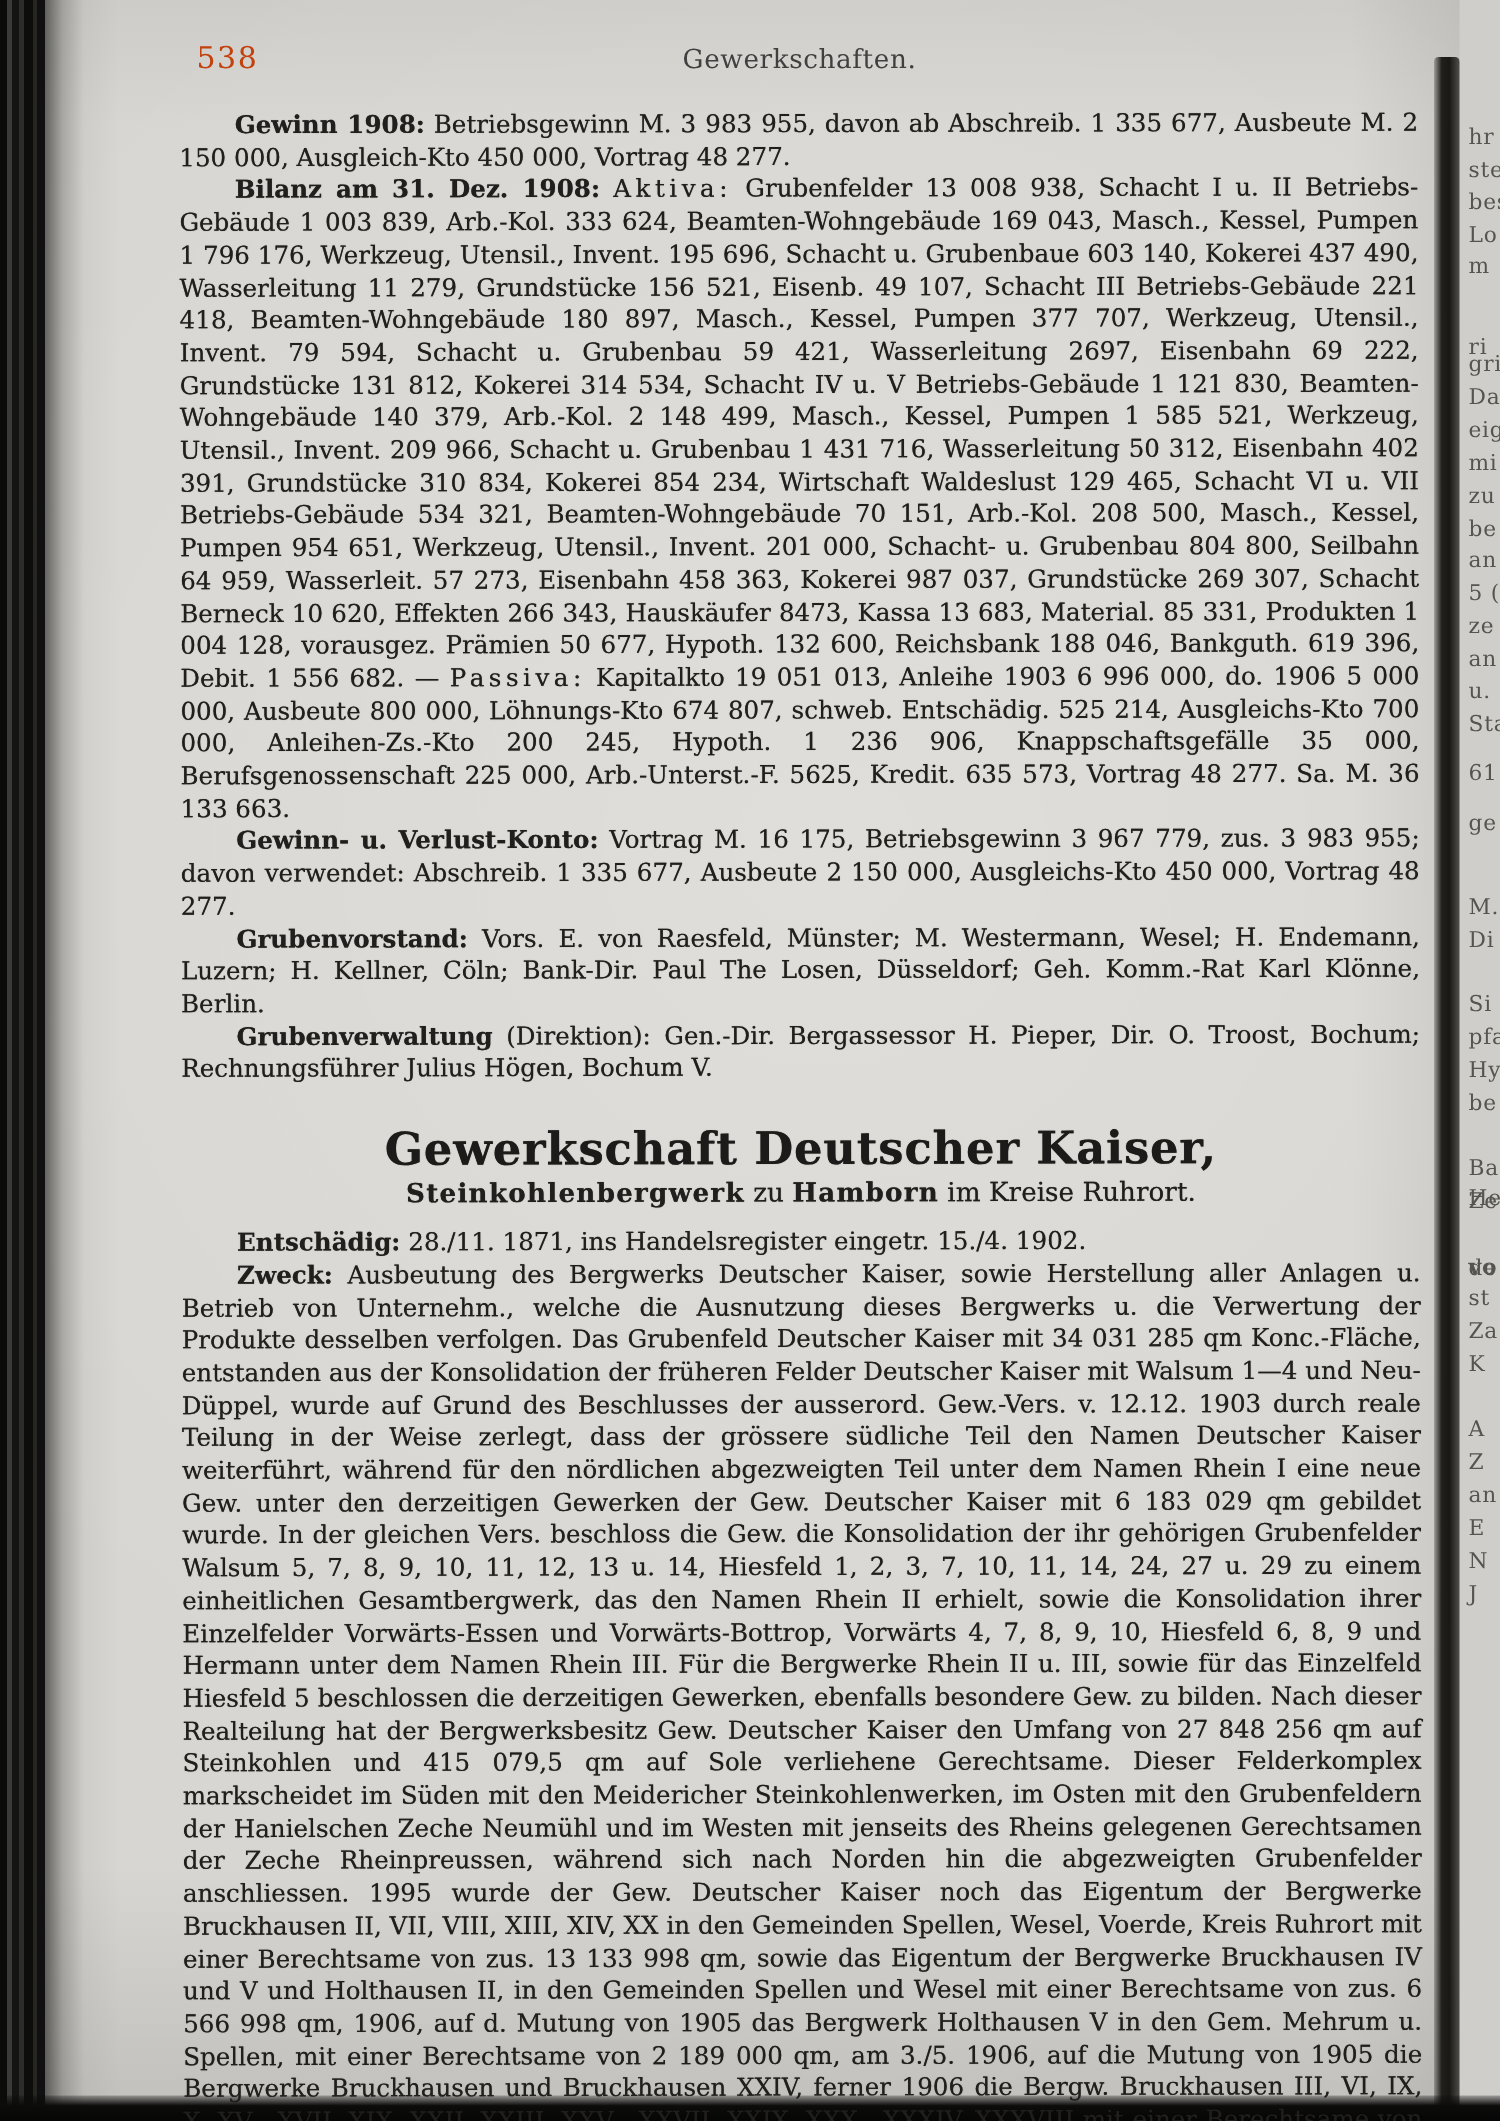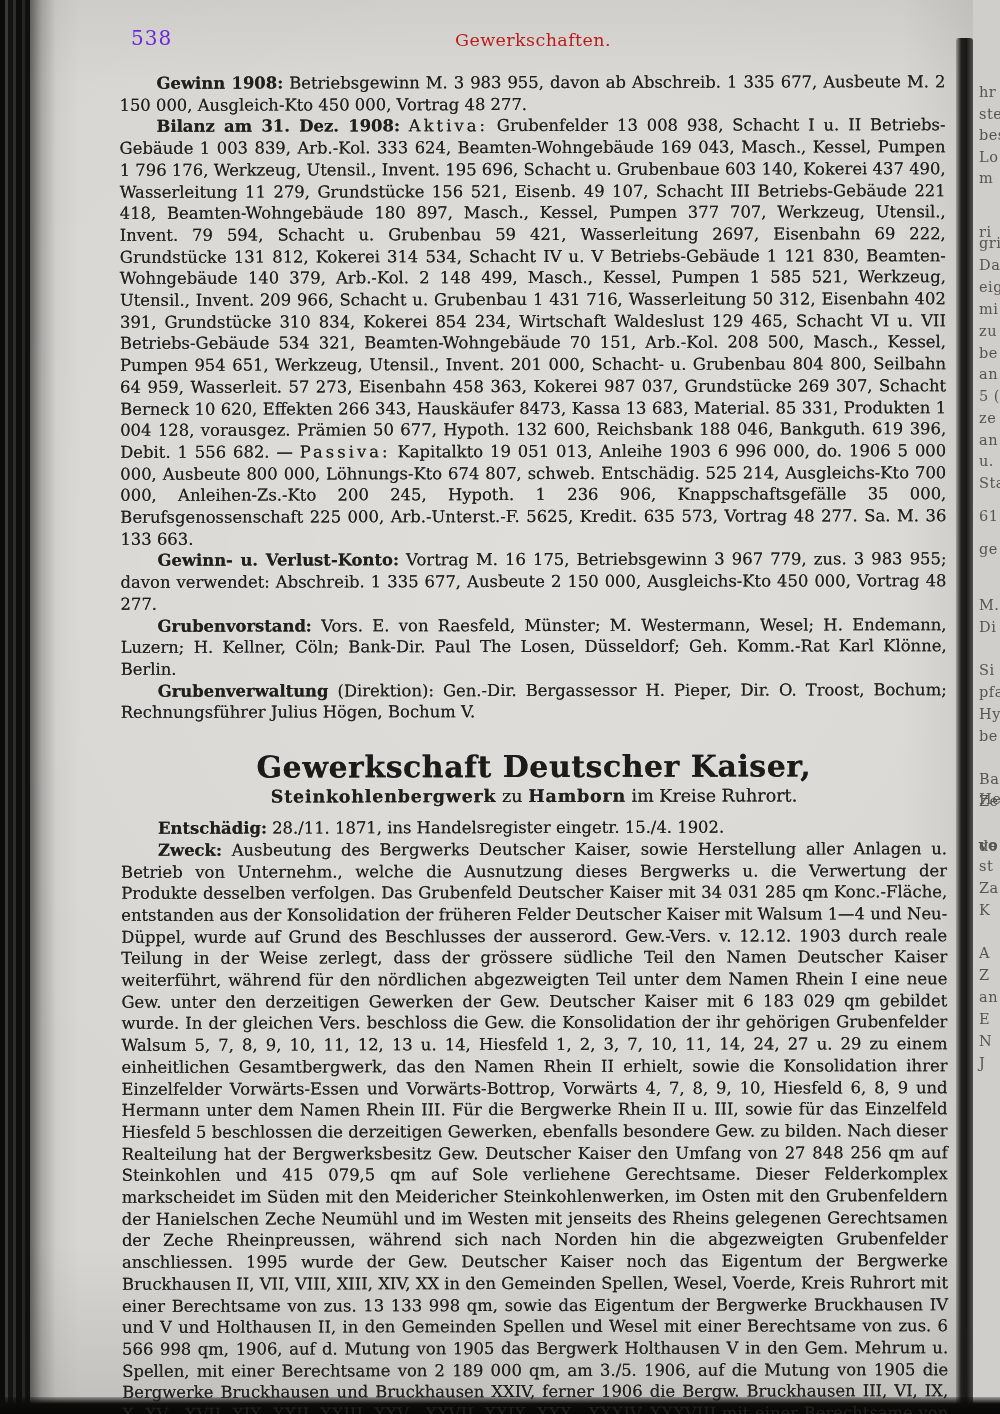--- a/index.html
+++ b/index.html
@@ -42,25 +42,25 @@
   .right-margin-paper{
     position:absolute;left:973px;top:0;width:27px;height:1414px;
     background:#cfcecb;
   }
   .edge-frag{
     position:absolute;left:979px;
     font-size:14.5px;color:#56544f;letter-spacing:0.5px;white-space:nowrap;
   }
   
   .pagenum{
-    position:absolute;left:131px;top:26px;font-size:20px;letter-spacing:1px;color:#6d28d9;
+    position:absolute;left:131px;top:26px;font-size:20px;letter-spacing:1px;color:#c2410c;
   }
   .runhead{
     position:absolute;left:120px;top:30px;width:826px;text-align:center;
-    font-size:17.5px;color:#b91c1c;letter-spacing:0.4px;
+    font-size:17.5px;color:#404040;letter-spacing:0.4px;
   }
   
   .column{
     position:absolute;left:121px;top:72px;width:826px;
     font-size:16.4px;line-height:21.7px;text-align:justify;
     transform:rotate(-0.12deg);
     text-shadow:0 0 0.45px rgba(32,31,29,0.8);
   }
   .column p{margin:0;text-indent:37px;}
   .lead{font-weight:bold;}

